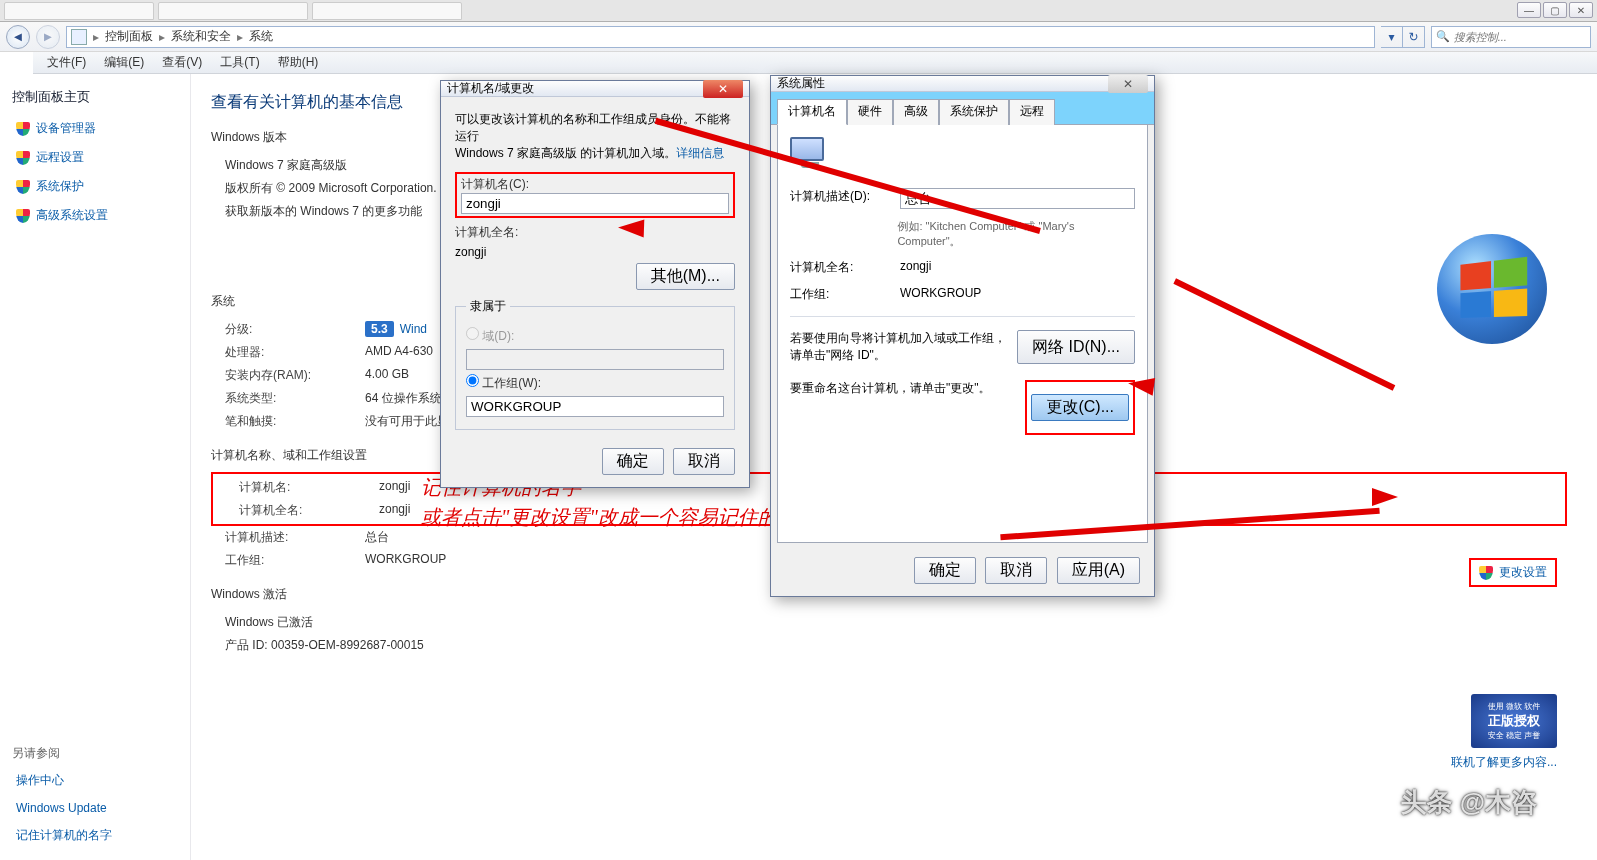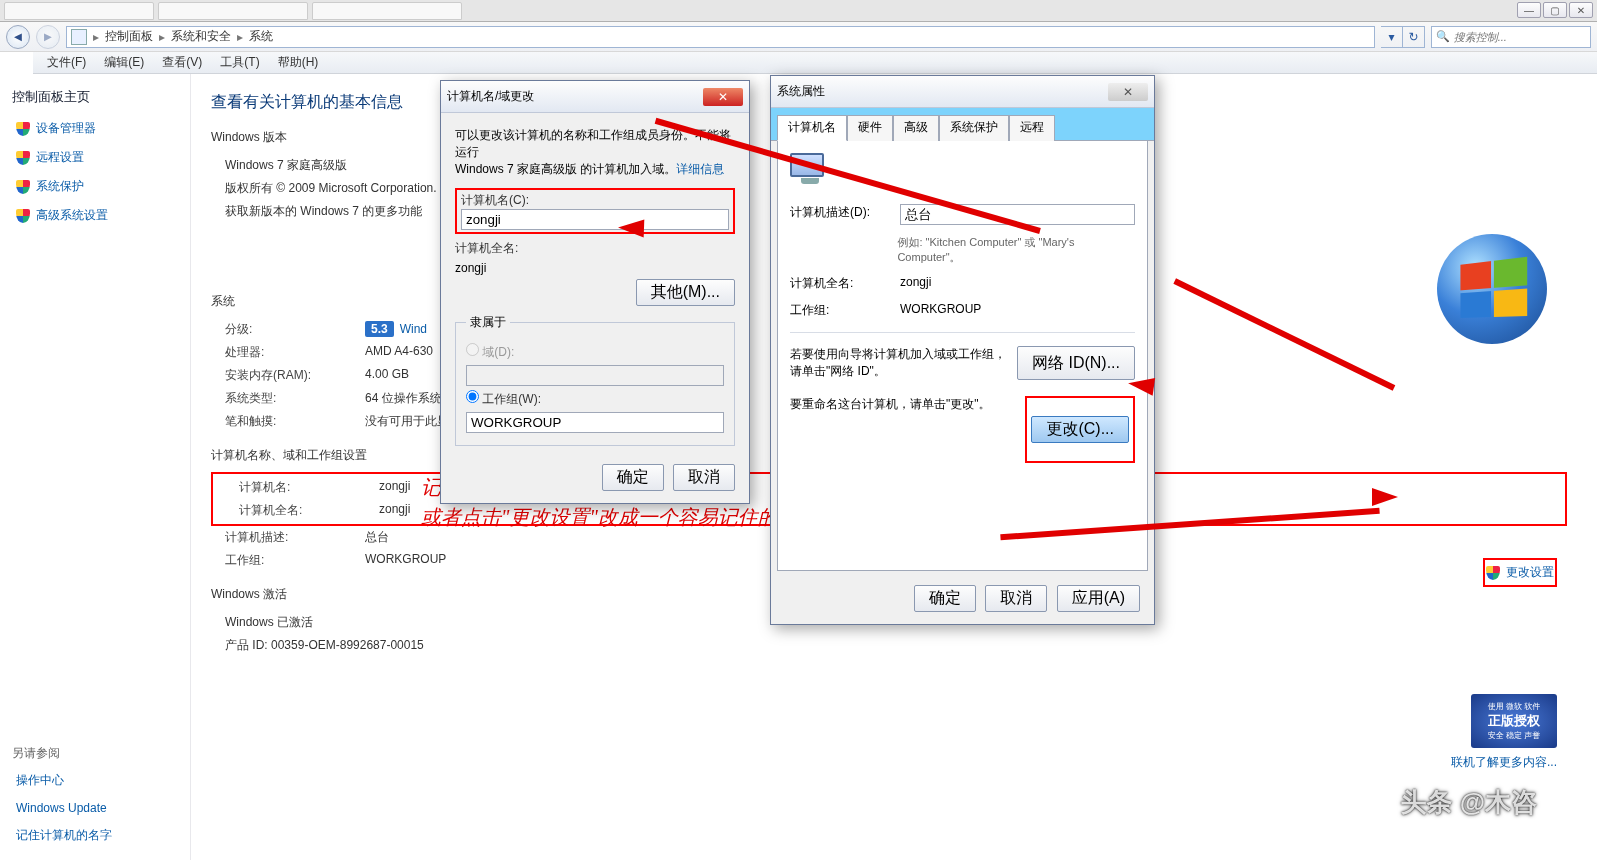--- a/index.html
+++ b/index.html
@@ -50,36 +50,36 @@
 
 
 .win-logo { position: absolute; top: 160px; right: 40px; width: 120px; height: 120px; }
 .win-logo .orb { width: 110px; height: 110px; border-radius: 50%; background: radial-gradient(circle at 35% 30%, #aee0ff 0%, #3a80d8 45%, #1a4a90 100%); position: relative; display:flex;align-items:center;justify-content:center;}
 .win-logo .flag { width:70px;height:56px;display:grid;grid-template:1fr 1fr/1fr 1fr;gap:3px;transform:perspective(200px) rotateY(-18deg) skewY(-4deg); }
 .win-logo .flag span:nth-child(1){background:#e84020}.win-logo .flag span:nth-child(2){background:#6ab82e}.win-logo .flag span:nth-child(3){background:#2a7ad4}.win-logo .flag span:nth-child(4){background:#f8b814}
 
 .genuine-badge { position:absolute; right:40px; top:620px; width:86px; height:54px; background: radial-gradient(#4a7ad8,#1a3a88); color:#fff; font-size:10px; display:flex; flex-direction:column; align-items:center; justify-content:center; border-radius:3px; }
 .genuine-link { position:absolute; right:40px; top:680px; color:#0a5ca8; font-size:12px; }
 
-.change-settings { position:absolute; right:40px; top:484px; border: 2px solid red; padding: 4px 1px; display:flex; align-items:center; gap:6px; }
+.change-settings { position:absolute; right:40px; top:484px; border: 2px solid red; padding: 4px 8px; display:flex; align-items:center; gap:6px; }
 .change-settings a { color:#0a5ca8; }
 
 
 .hl-box { border: 2px solid red; padding: 2px 12px; }
 
 
 .anno { position:absolute; font-family: "KaiTi","STKaiti",serif; color:#e00000; font-size:20px; font-style:italic; line-height:1.5; }
 
 
 .arrow-line { position:absolute; background:#e00000; height:6px; }
 .arrow-head { position:absolute; width:0;height:0;border-top:9px solid transparent;border-bottom:9px solid transparent;border-right:26px solid #e00000; }
 
 
 .dlg { position:absolute; background:#f0f0f0; border:1px solid #6a7a9a; box-shadow: 4px 4px 14px rgba(0,0,0,.35); font-size:12px; }
-.dlg .titlebar { height:32px; background:linear-gradient(#fdfdfd,#e2e8f2); display:flex;align-items:center;padding:0 6px;justify-content:space-between; border-bottom:1px solid #c0c8d8; }
+.dlg .titlebar { height:16px; background:linear-gradient(#fdfdfd,#e2e8f2); display:flex;align-items:center;padding:0 6px;justify-content:space-between; border-bottom:1px solid #c0c8d8; }
 .dlg .close-x { width:40px;height:18px;background:linear-gradient(#e86,#c22);color:#fff;display:flex;align-items:center;justify-content:center;border-radius:2px; }
 .dlg .body { padding:10px 14px; }
 .dlg .body .row { margin:4px 0; }
 .dlg label { color:#333; }
 .dlg input[type=text]{ width:100%; border:1px solid #a0a8b8; padding:2px 4px; background:#fff; font-family:inherit; }
 .dlg .btn { border:1px solid #8a98b0; background:linear-gradient(#fdfdfd,#e6e9ef); padding:2px 14px; border-radius:2px; font-size:16px; }
 .dlg .btn.primary { background:linear-gradient(#cfe8ff,#9ec8f0); border-color:#3a7ac0; }
 .dlg fieldset { border:1px solid #c0c8d8; padding:8px 10px; margin-top:8px; }
 .dlg fieldset legend { padding:0 4px; }
 .dlg .btnrow { text-align:right; padding:8px 14px 12px; }
@@ -90,21 +90,21 @@
 .tab-i { border:1px solid #a0a8b8; border-bottom:none; padding:3px 10px 4px; background:#f6f6f6; position:relative; top:1px; }
 .tab-i.active { background:#fff; border-bottom:1px solid #fff; }
 .tab-pane { background:#fff; border:1px solid #a0a8b8; border-top:none; margin:0 6px 6px; padding:12px; }
 .tab-pane .ico { float:left; width:40px;height:36px; margin-right:10px; }
 .tab-pane .ico .mon{width:34px;height:24px;border:2px solid #4a6a9a;background:linear-gradient(#cfe0ff,#9ab8e8);border-radius:2px;}
 .tab-pane .ico .base{width:18px;height:6px;background:#8aa;margin:1px auto 0;border-radius:0 0 3px 3px;}
 .tab-pane .kv2 { display:flex; padding:5px 0; clear:both; }
 .tab-pane .kv2 .k{ width:110px; }
 .tab-pane hr { border:none;border-top:1px solid #d8dde6;margin:8px 0; }
 .tab-pane .right-btn { float:right; }
-.tab-pane .hl-red { border:2px solid red; padding:18px 4px; display:inline-block; }
+.tab-pane .hl-red { border:2px solid red; padding:12px 4px; display:inline-block; }
 
 
 .wm { position:absolute; right:60px; bottom:40px; color:rgba(255,255,255,.85); font-size:26px; font-weight:bold; text-shadow:0 0 4px rgba(0,0,0,.6),0 0 2px #000; }
 </style>
 </head>
 <body>
 
 <div class="win-controls">
   <span>—</span>
   <span>▢</span>

